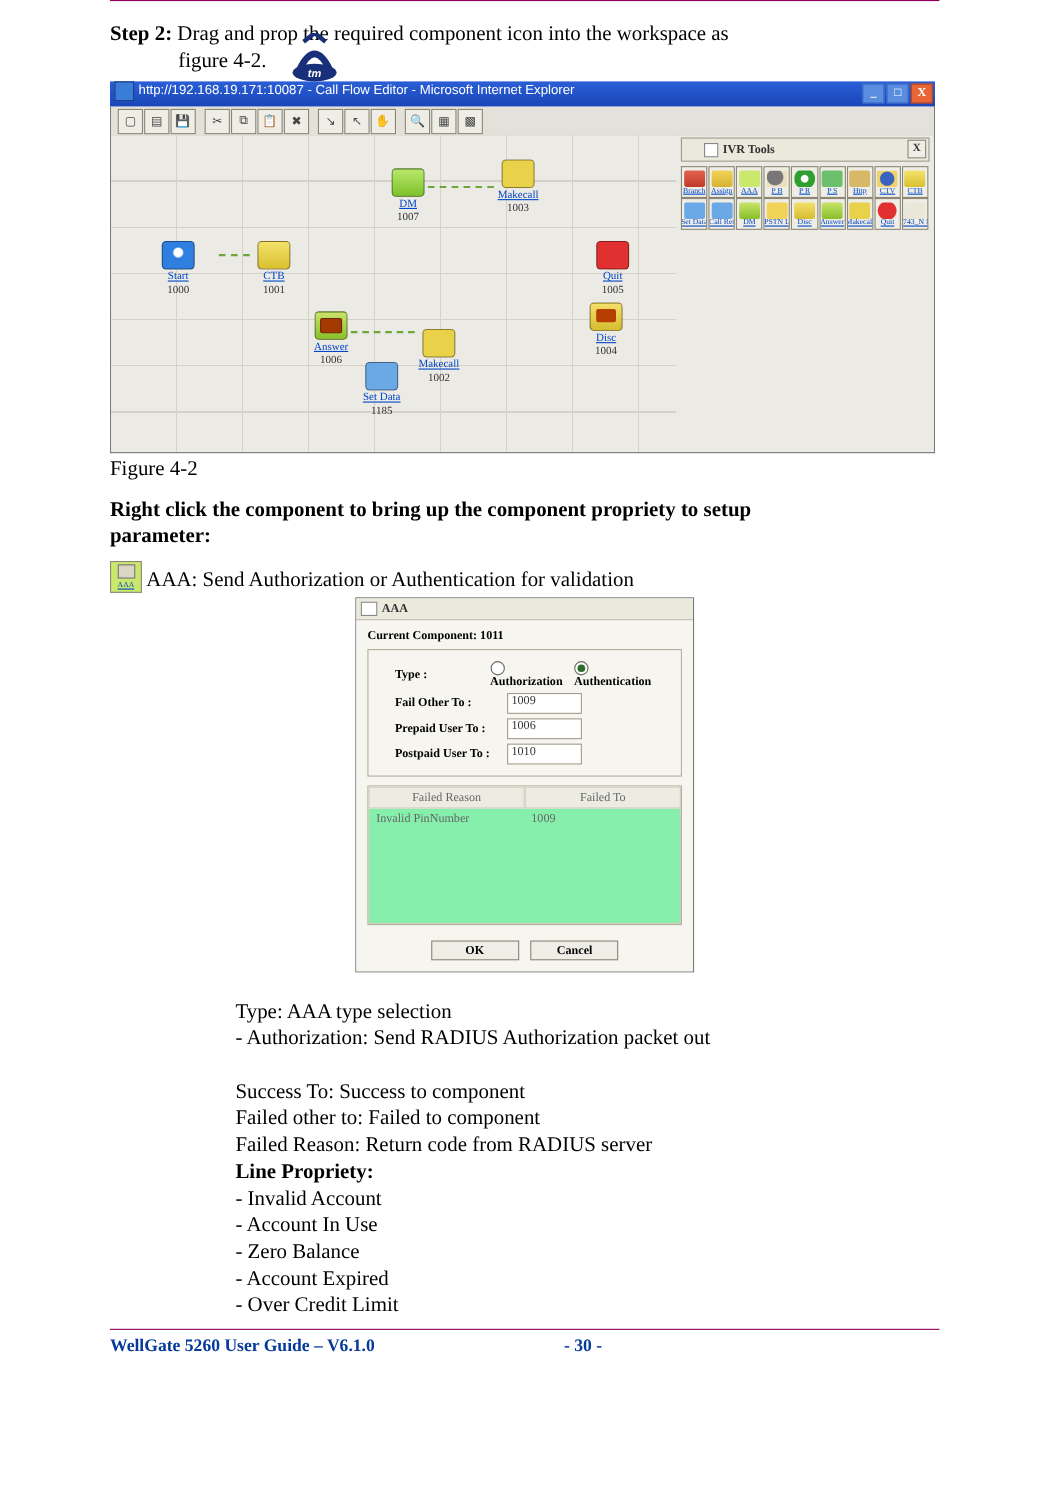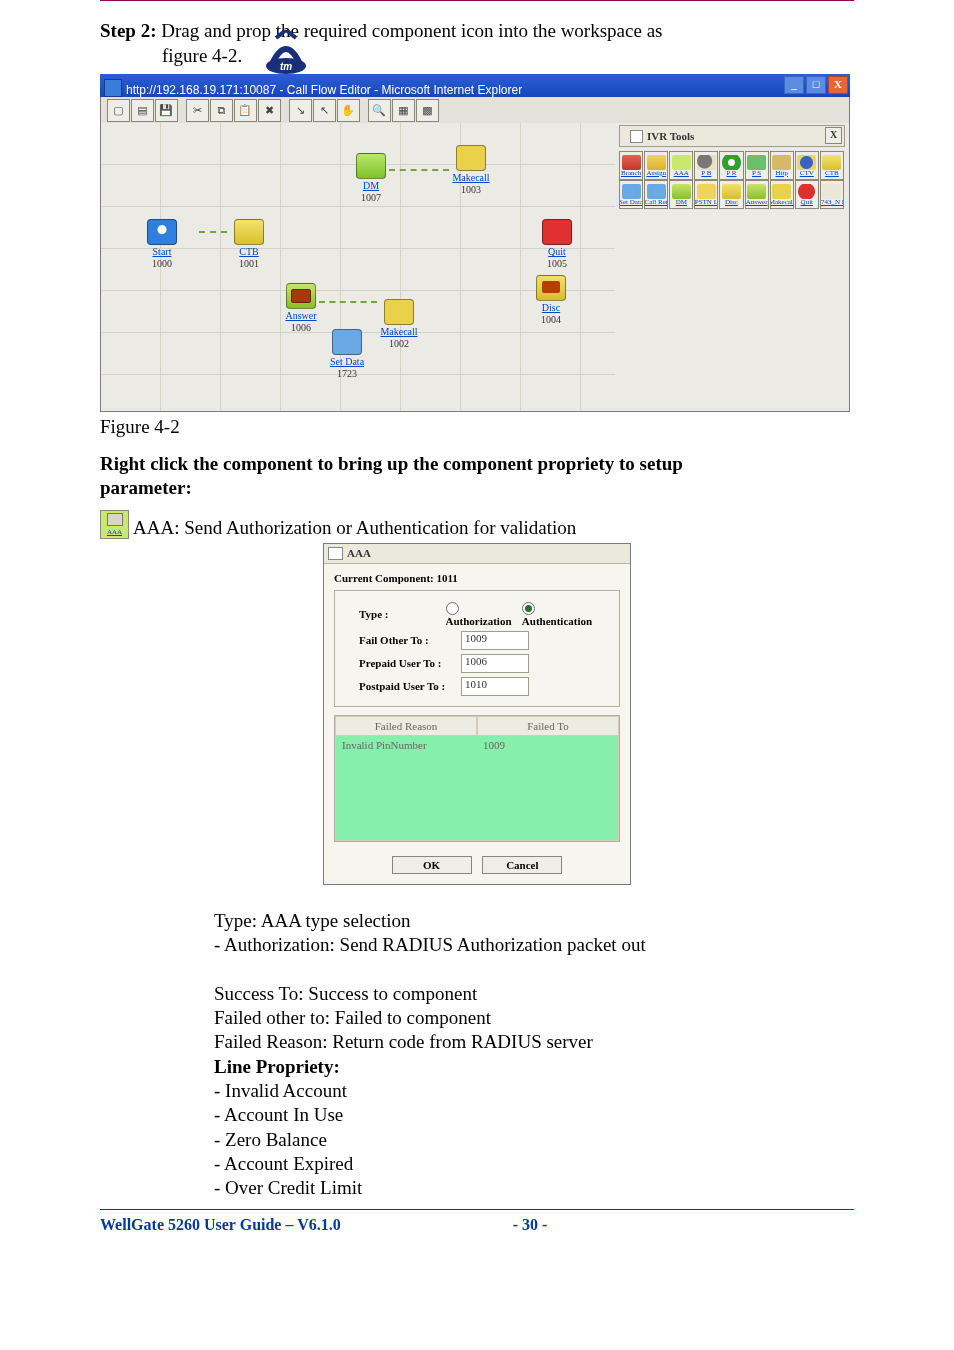--- a/index.html
+++ b/index.html
@@ -3,21 +3,21 @@
 <meta charset="utf-8">
 <style>
 html,body{margin:0;padding:0;background:#fff;font-family:"Times New Roman",Times,serif;color:#000}
 .page{width:954px;min-height:1350px;margin:0 auto;position:relative;box-sizing:border-box;padding:0 100px}
 hr.rule{border:none;border-top:1.4px solid #91005a;margin:0}
 .rule-top{margin-top:68px}
 .logo{position:absolute;left:262px;top:30px;width:48px;height:48px}
 .step-line{font-size:19px;margin-top:18px;line-height:1.3}
 .step-indent{margin-left:62px;font-size:19px;line-height:1.3}
 .screenshot-wrap{width:750px;margin-left:0;margin-top:6px}
-.ie-title{height:23px;background:linear-gradient(#2b5ed6,#1846b8);color:#fff;font:12px Tahoma,Arial;display:flex;align-items:flex-end;position:relative}
+.ie-title{height:23px;background:linear-gradient(#2b5ed6,#1846b8);color:#fff;font:12px Tahoma,Arial;display:flex;align-items:flex-start;position:relative}
 .ie-title .ieicon{width:16px;height:16px;background:#3a7dd8;border:1px solid #1c3a80;margin:0 4px}
 .ie-title .wbtns{position:absolute;right:2px;top:2px;display:flex;gap:2px}
 .wbtn{width:18px;height:16px;font:bold 11px Tahoma;text-align:center;line-height:15px;border:1px solid #3a68c4;background:#5a8ce0;color:#fff}
 .wbtn.close{background:#e86536;border-color:#b0451f;color:#fff}
 .ie-body{height:314px;background:#ebeae5;border:1px solid #7a7a7a;border-top:none;position:relative;overflow:hidden}
 .toolbar-strip{height:26px;background:#e3e1d9;border-bottom:1px solid #bab7a9;display:flex;align-items:center;padding-left:6px}
 .tb{width:21px;height:21px;border:1px solid #8a8779;background:#efeee6;margin-right:1px;display:flex;align-items:center;justify-content:center;font:11px Tahoma;color:#444}
 .tb.sep{width:6px;border:none;background:transparent}
 .canvas{position:absolute;left:0;right:234px;top:26px;bottom:0;background:#ebeae5}
 .canvas::before{content:"";position:absolute;inset:0;background-image:repeating-linear-gradient(to right,transparent 0 59px,#d4d2c7 59px 60px),repeating-linear-gradient(to bottom,transparent 0 41px,#d4d2c7 41px 42px)}
@@ -30,21 +30,21 @@
 .i-dm{background:linear-gradient(#b9e86b,#7dc22a)}
 .i-make{background:#e9d24a}
 .i-answer{background:linear-gradient(#c8e46a,#8abf2a)}
 .i-answer::before{content:"";display:block;width:18px;height:12px;margin:5px auto 0;background:#a53a00;border:1px solid #6d2500;border-radius:2px}
 .i-set{background:#6aa9e6}
 .i-quit{background:radial-gradient(circle,#e03030 0 11px,transparent 12px),#e03030;color:#fff}
 .i-disc{background:linear-gradient(#f3e06b,#d6bd30)}
 .i-disc::before{content:"";display:block;width:18px;height:12px;margin:5px auto 0;background:#b53e00;border-radius:2px}
 .connector{position:absolute;border-top:2px dashed #6fa63a}
 .palette{position:absolute;right:0;top:26px;width:234px;bottom:0;background:#ebeae5}
-.pal-title{height:20px;background:#ebe8dc;border:1px solid #9f9c8e;margin:2px 4px 4px 4px;display:flex;align-items:center;font:bold 11px Tahoma;color:#333;padding-left:10px;position:relative}
+.pal-title{height:20px;background:#ebe8dc;border:1px solid #9f9c8e;margin:2px 4px 4px 4px;display:flex;align-items:center;font:bold 11px Tahoma;color:#333;padding-left:20px;position:relative}
 .pal-title .x{position:absolute;right:2px;top:1px;width:15px;height:15px;border:1px solid #8a8779;background:#efeee6;font:bold 10px Tahoma;text-align:center;line-height:14px}
 .pal-area{padding:0 4px;display:flex;flex-direction:column;gap:0px}
 .pal-row{display:flex}
 .pbtn{width:27px;height:27px;border:1px solid #8c8875;background:#efeee6;margin-right:1px;position:relative;display:flex;flex-direction:column;align-items:center;justify-content:center;overflow:hidden}
 .pbtn .pi{width:19px;height:15px;border-radius:2px}
 .pbtn .pl{font:7px Tahoma;color:#0046c8;text-decoration:underline;line-height:1;white-space:nowrap}
 .pi-branch{background:linear-gradient(#e3624e,#c0392b)}
 .pi-assign{background:linear-gradient(#f2d35a,#d6b22f)}
 .pi-aaa{background:#c9e86c}
 .pi-pb{background:radial-gradient(circle at 40% 40%,#777 0 7px,transparent 8px),#eadfbf}
@@ -167,21 +167,21 @@
           <div class="num">1006</div>
         </div>
         <div class="block" style="left:276px;top:176px">
           <div class="icn i-make"></div>
           <div class="lbl">Makecall</div>
           <div class="num">1002</div>
         </div>
         <div class="block" style="left:224px;top:206px">
           <div class="icn i-set"></div>
           <div class="lbl">Set Data</div>
-          <div class="num">1723</div>
+          <div class="num">1185</div>
         </div>
         <div class="block" style="left:434px;top:96px">
           <div class="icn i-quit"></div>
           <div class="lbl">Quit</div>
           <div class="num">1005</div>
         </div>
         <div class="block" style="left:428px;top:152px">
           <div class="icn i-disc"></div>
           <div class="lbl">Disc</div>
           <div class="num">1004</div>

